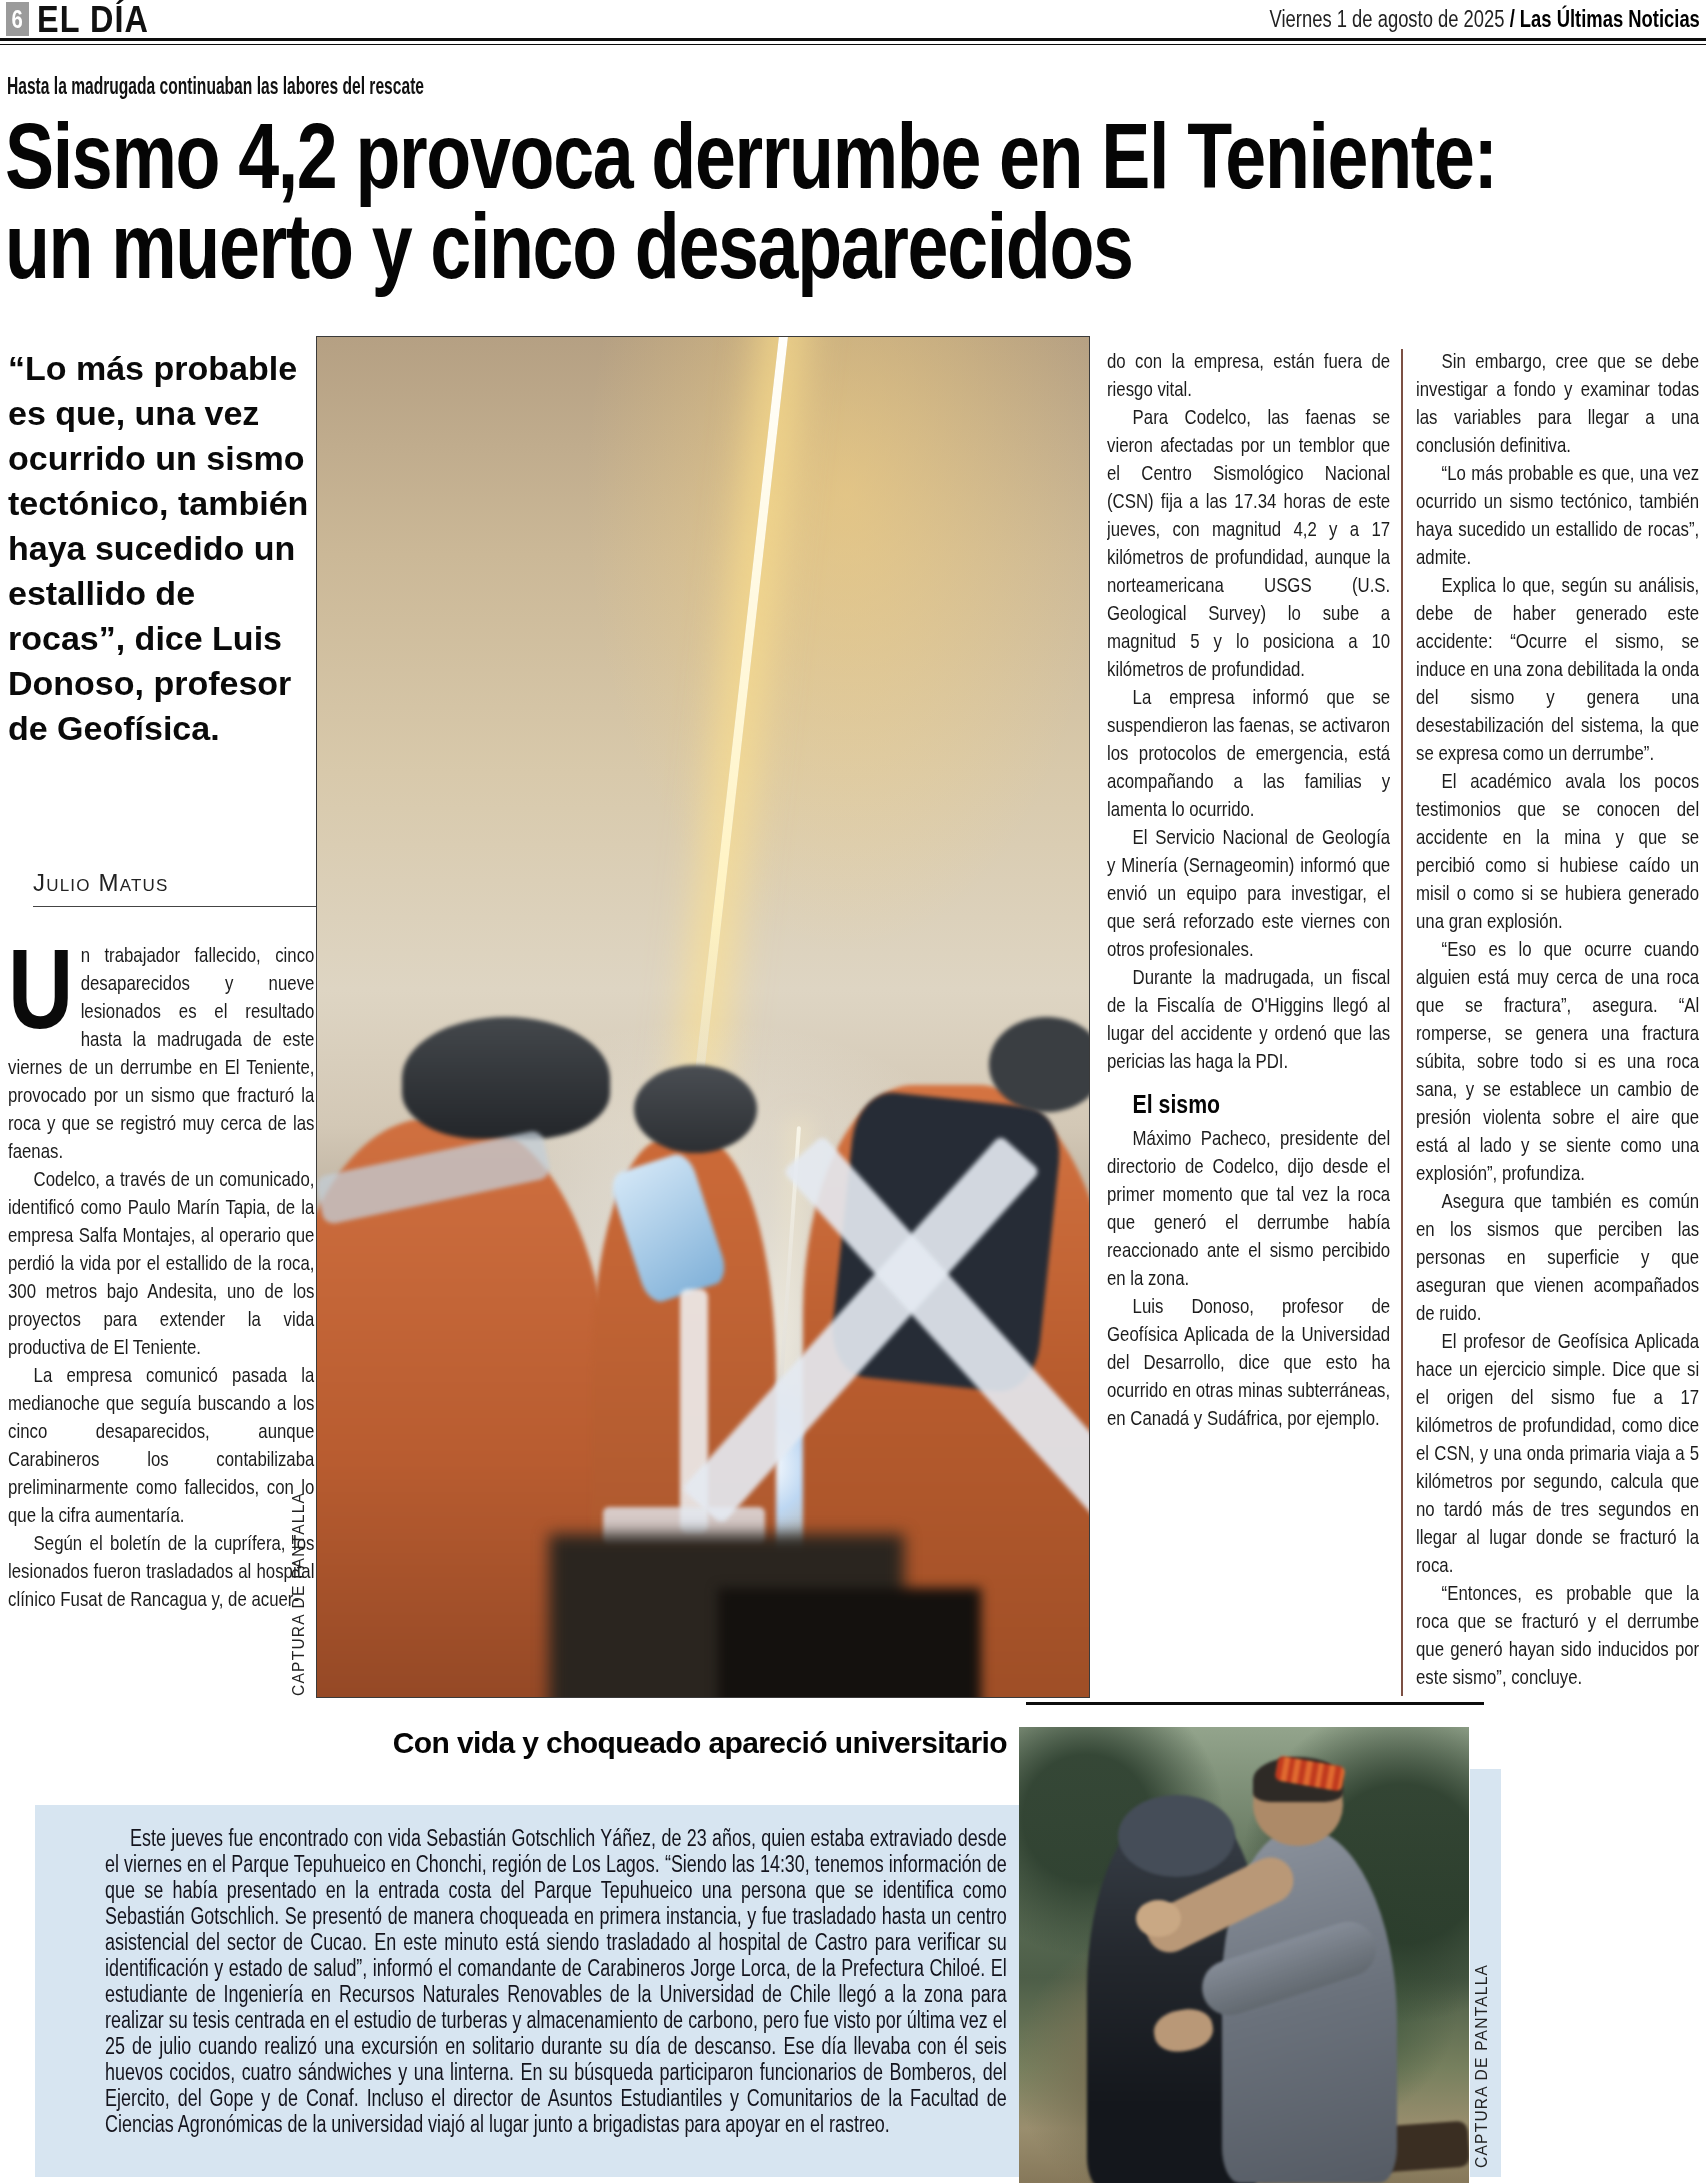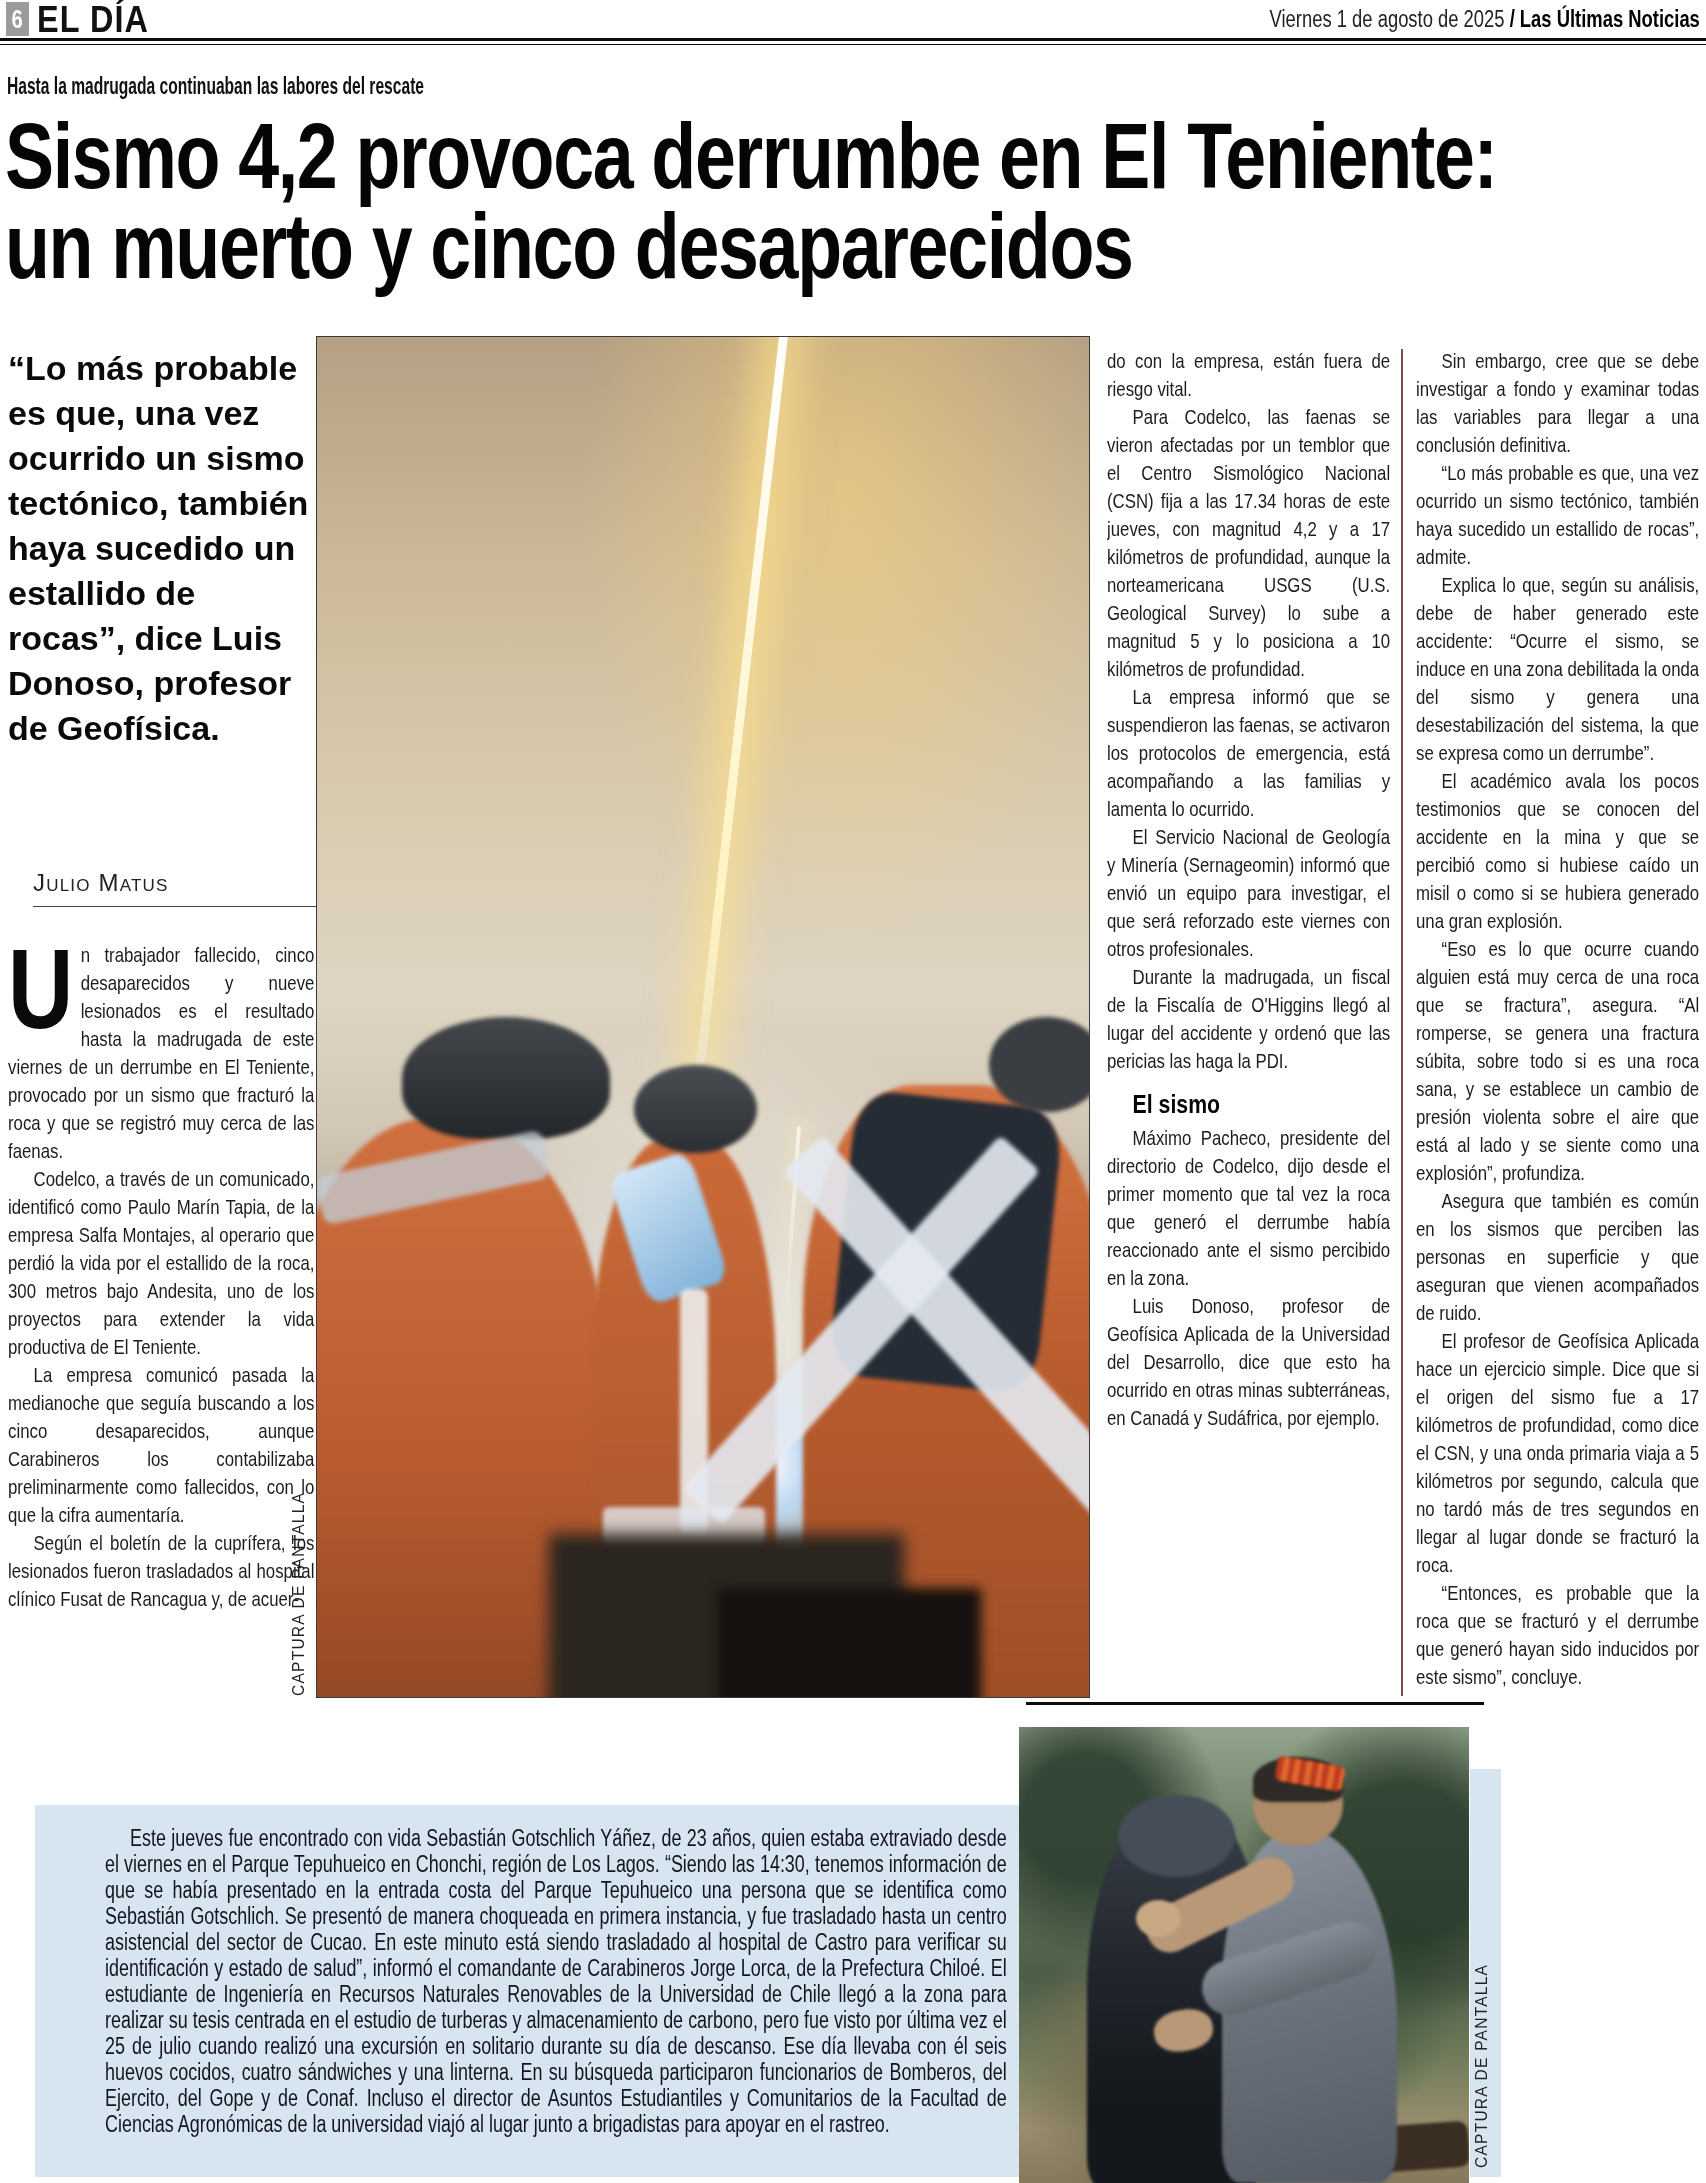--- a/index.html
+++ b/index.html
@@ -206,20 +206,21 @@
     <p class="ind">“Eso es lo que ocurre cuando alguien está muy cerca de una roca que se fractura”, asegura. “Al romperse, se genera una fractura súbita, sobre todo si es una roca sana, y se establece un cambio de presión violenta sobre el aire que está al lado y se siente como una explosión”, profundiza.</p>
     <p class="ind">Asegura que también es común en los sismos que perciben las personas en superficie y que aseguran que vienen acompañados de ruido.</p>
     <p class="ind">El profesor de Geofísica Aplicada hace un ejercicio simple. Dice que si el origen del sismo fue a 17 kilómetros de profundidad, como dice el CSN, y una onda primaria viaja a 5 kilómetros por segundo, calcula que no tardó más de tres segundos en llegar al lugar donde se fracturó la roca.</p>
     <p class="ind">“Entonces, es probable que la roca que se fracturó y el derrumbe que generó hayan sido inducidos por este sismo”, concluye.</p>
   </div>
   <div class="abs" id="endrule"></div>
 
   <div class="abs" id="bluebox-a"></div>
   <div class="abs" id="bluebox-b"></div>
   <div class="abs" id="headline2">
+    <div>Con vida y choqueado apareció universitario</div>
   </div>
   <div class="abs" id="body2">
     <p>Este jueves fue encontrado con vida Sebastián Gotschlich Yáñez, de 23 años, quien estaba extraviado desde el viernes en el Parque Tepuhueico en Chonchi, región de Los Lagos. “Siendo las 14:30, tenemos información de que se había presentado en la entrada costa del Parque Tepuhueico una persona que se identifica como Sebastián Gotschlich. Se presentó de manera choqueada en primera instancia, y fue trasladado hasta un centro asistencial del sector de Cucao. En este minuto está siendo trasladado al hospital de Castro para verificar su identificación y estado de salud”, informó el comandante de Carabineros Jorge Lorca, de la Prefectura Chiloé. El estudiante de Ingeniería en Recursos Naturales Renovables de la Universidad de Chile llegó a la zona para realizar su tesis centrada en el estudio de turberas y almacenamiento de carbono, pero fue visto por última vez el 25 de julio cuando realizó una excursión en solitario durante su día de descanso. Ese día llevaba con él seis huevos cocidos, cuatro sándwiches y una linterna. En su búsqueda participaron funcionarios de Bomberos, del Ejercito, del Gope y de Conaf. Incluso el director de Asuntos Estudiantiles y Comunitarios de la Facultad de Ciencias Agronómicas de la universidad viajó al lugar junto a brigadistas para apoyar en el rastreo.</p>
   </div>
 
   <div class="abs" id="photo-2">
     <div class="fig2" id="log"></div>
     <div class="fig2" id="p-left"></div>
     <div class="fig2" id="p-left-hood"></div>
     <div class="fig2" id="p-right"></div>

